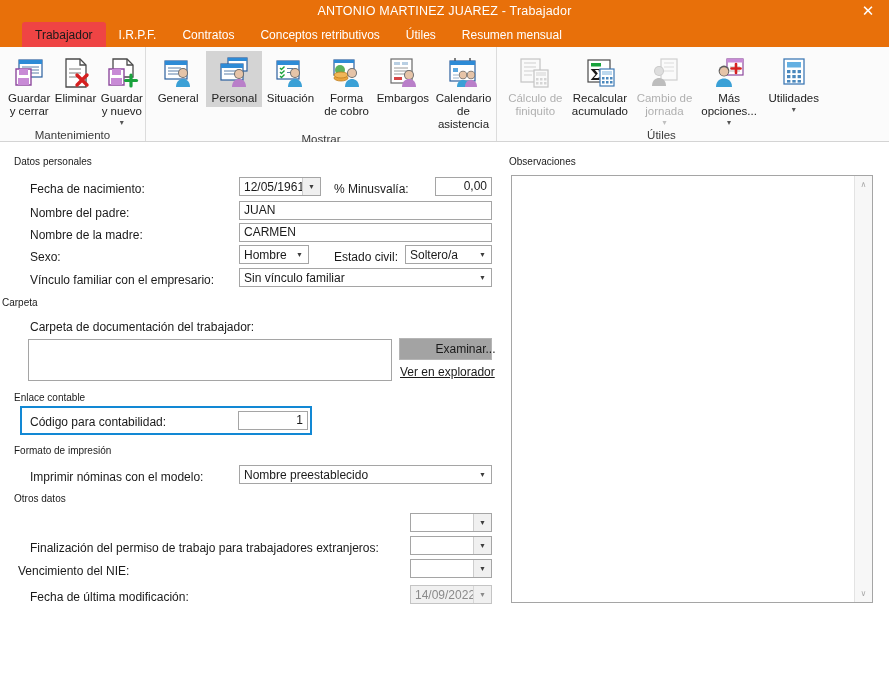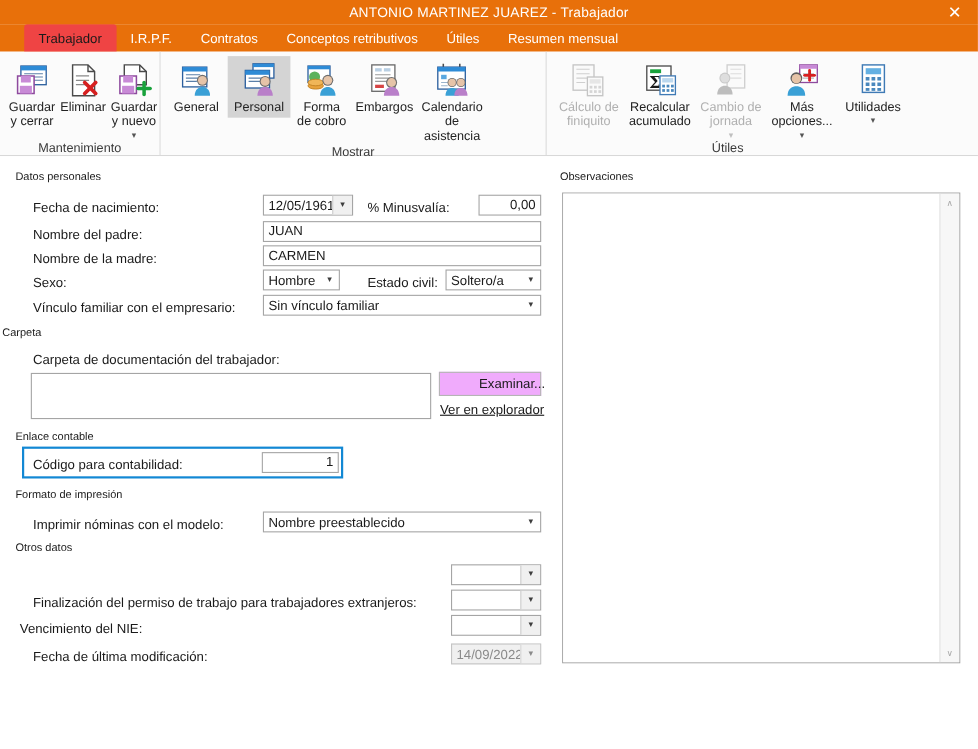--- a/index.html
+++ b/index.html
@@ -187,21 +187,21 @@
   .textareabox {
     position: absolute;
     box-sizing: border-box;
     border: 1px solid #a5a5a5;
     background: #ffffff;
   }
   .btn {
     position: absolute;
     box-sizing: border-box;
     border: 1px solid #b5b5b5;
-    background: #f0abfc;
+    background: #a3a3a3;
     font-family: "Liberation Sans", sans-serif;
     font-size: 12px;
     color: #1a1a1a;
     display: flex;
     align-items: center;
     justify-content: center;
     cursor: pointer;
     padding-left: 40px;
   }
   .link {
@@ -347,20 +347,39 @@
             <rect x="4" y="8" width="22" height="16" fill="#fff" stroke="#2b5f9e" stroke-width="1.2"></rect>
             <rect x="4" y="8" width="22" height="4" fill="#2e8bd6"></rect>
             <line x1="7" y1="15" x2="19" y2="15" stroke="#5a7fa8" stroke-width="1"></line>
             <line x1="7" y1="18" x2="19" y2="18" stroke="#5a7fa8" stroke-width="1"></line>
             <circle cx="22" cy="18" r="5" fill="#6d6d6d"></circle>
             <path d="M15 31 c0-6 4-8 7-8 s7 2 7 8 z" fill="#b97fc9"></path>
             <circle cx="22" cy="18" r="4" fill="#e6c4a8"></circle>
           </svg>
         </span>
         <span class="lbl">Personal</span>
+      </div>
+      <div class="rbtn">
+        <span class="ic">
+          <svg width="34" height="34" viewBox="0 0 34 34">
+            <rect x="4" y="5" width="22" height="18" fill="#fff" stroke="#2b5f9e" stroke-width="1.2"></rect>
+            <rect x="4" y="5" width="22" height="4" fill="#2e8bd6"></rect>
+            <g stroke="#19a23c" stroke-width="1.4" fill="none">
+              <path d="M7 12 l1.5 1.5 l3-3"></path>
+              <path d="M7 16 l1.5 1.5 l3-3"></path>
+              <path d="M7 20 l1.5 1.5 l3-3"></path>
+            </g>
+            <line x1="14" y1="12.5" x2="20" y2="12.5" stroke="#5a7fa8" stroke-width="1"></line>
+            <line x1="14" y1="16.5" x2="20" y2="16.5" stroke="#5a7fa8" stroke-width="1"></line>
+            <circle cx="22" cy="17" r="5" fill="#6d6d6d"></circle>
+            <path d="M15 31 c0-6 4-8 7-8 s7 2 7 8 z" fill="#3aa0d6"></path>
+            <circle cx="22" cy="17" r="4" fill="#e6c4a8"></circle>
+          </svg>
+        </span>
+        <span class="lbl">Situación</span>
       </div>
       <div class="rbtn">
         <span class="ic">
           <svg width="34" height="34" viewBox="0 0 34 34">
             <rect x="4" y="4" width="20" height="15" fill="#fff" stroke="#2b5f9e" stroke-width="1.2"></rect>
             <rect x="4" y="4" width="20" height="3" fill="#2e8bd6"></rect>
             <circle cx="10" cy="14" r="5" fill="#4aaa4a" opacity="0.9"></circle>
             <ellipse cx="11" cy="22" rx="7" ry="3" fill="#e8a33d" stroke="#c07f20" stroke-width=".8"></ellipse>
             <ellipse cx="11" cy="19" rx="7" ry="3" fill="#f0b658" stroke="#c07f20" stroke-width=".8"></ellipse>
             <circle cx="22" cy="17" r="5" fill="#6d6d6d"></circle>

